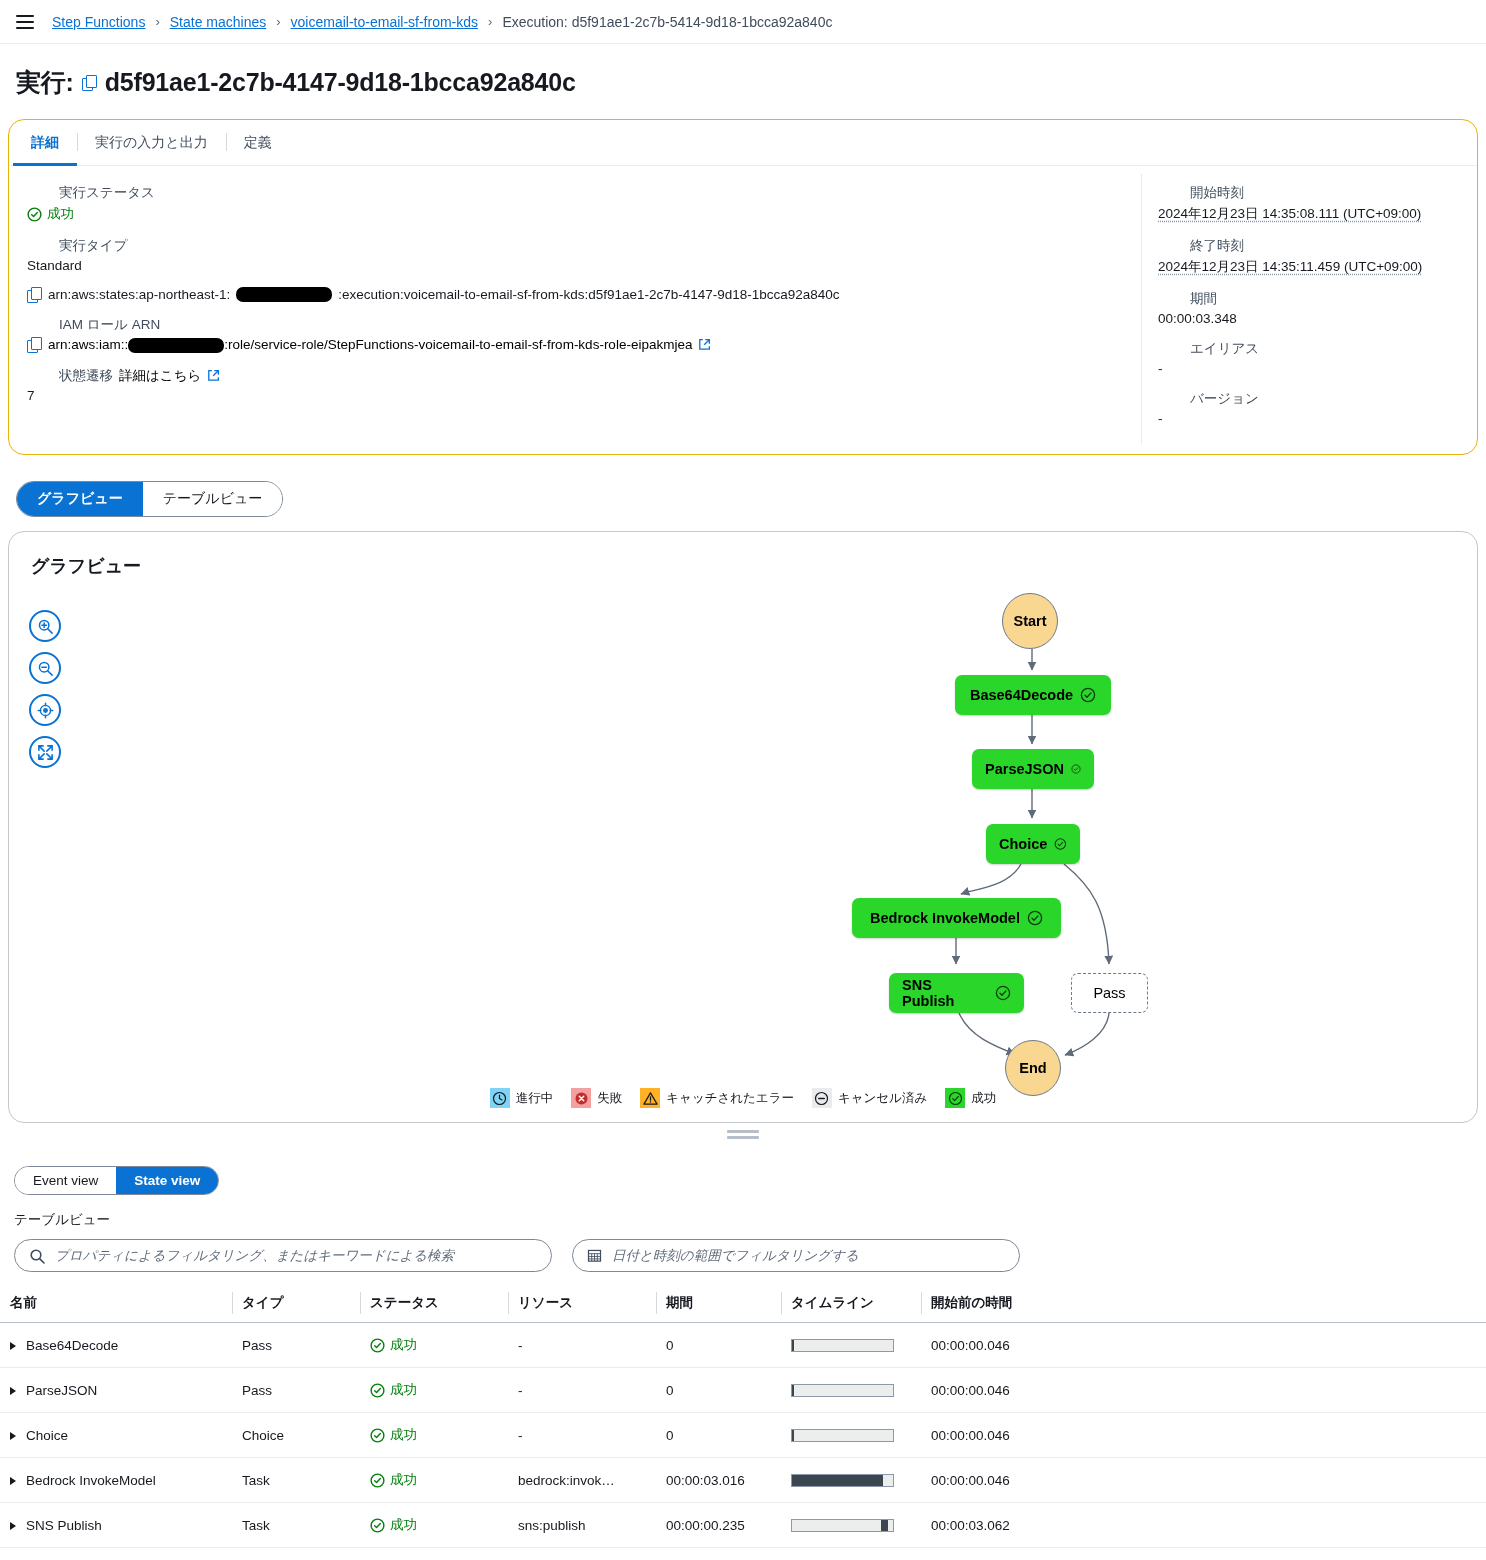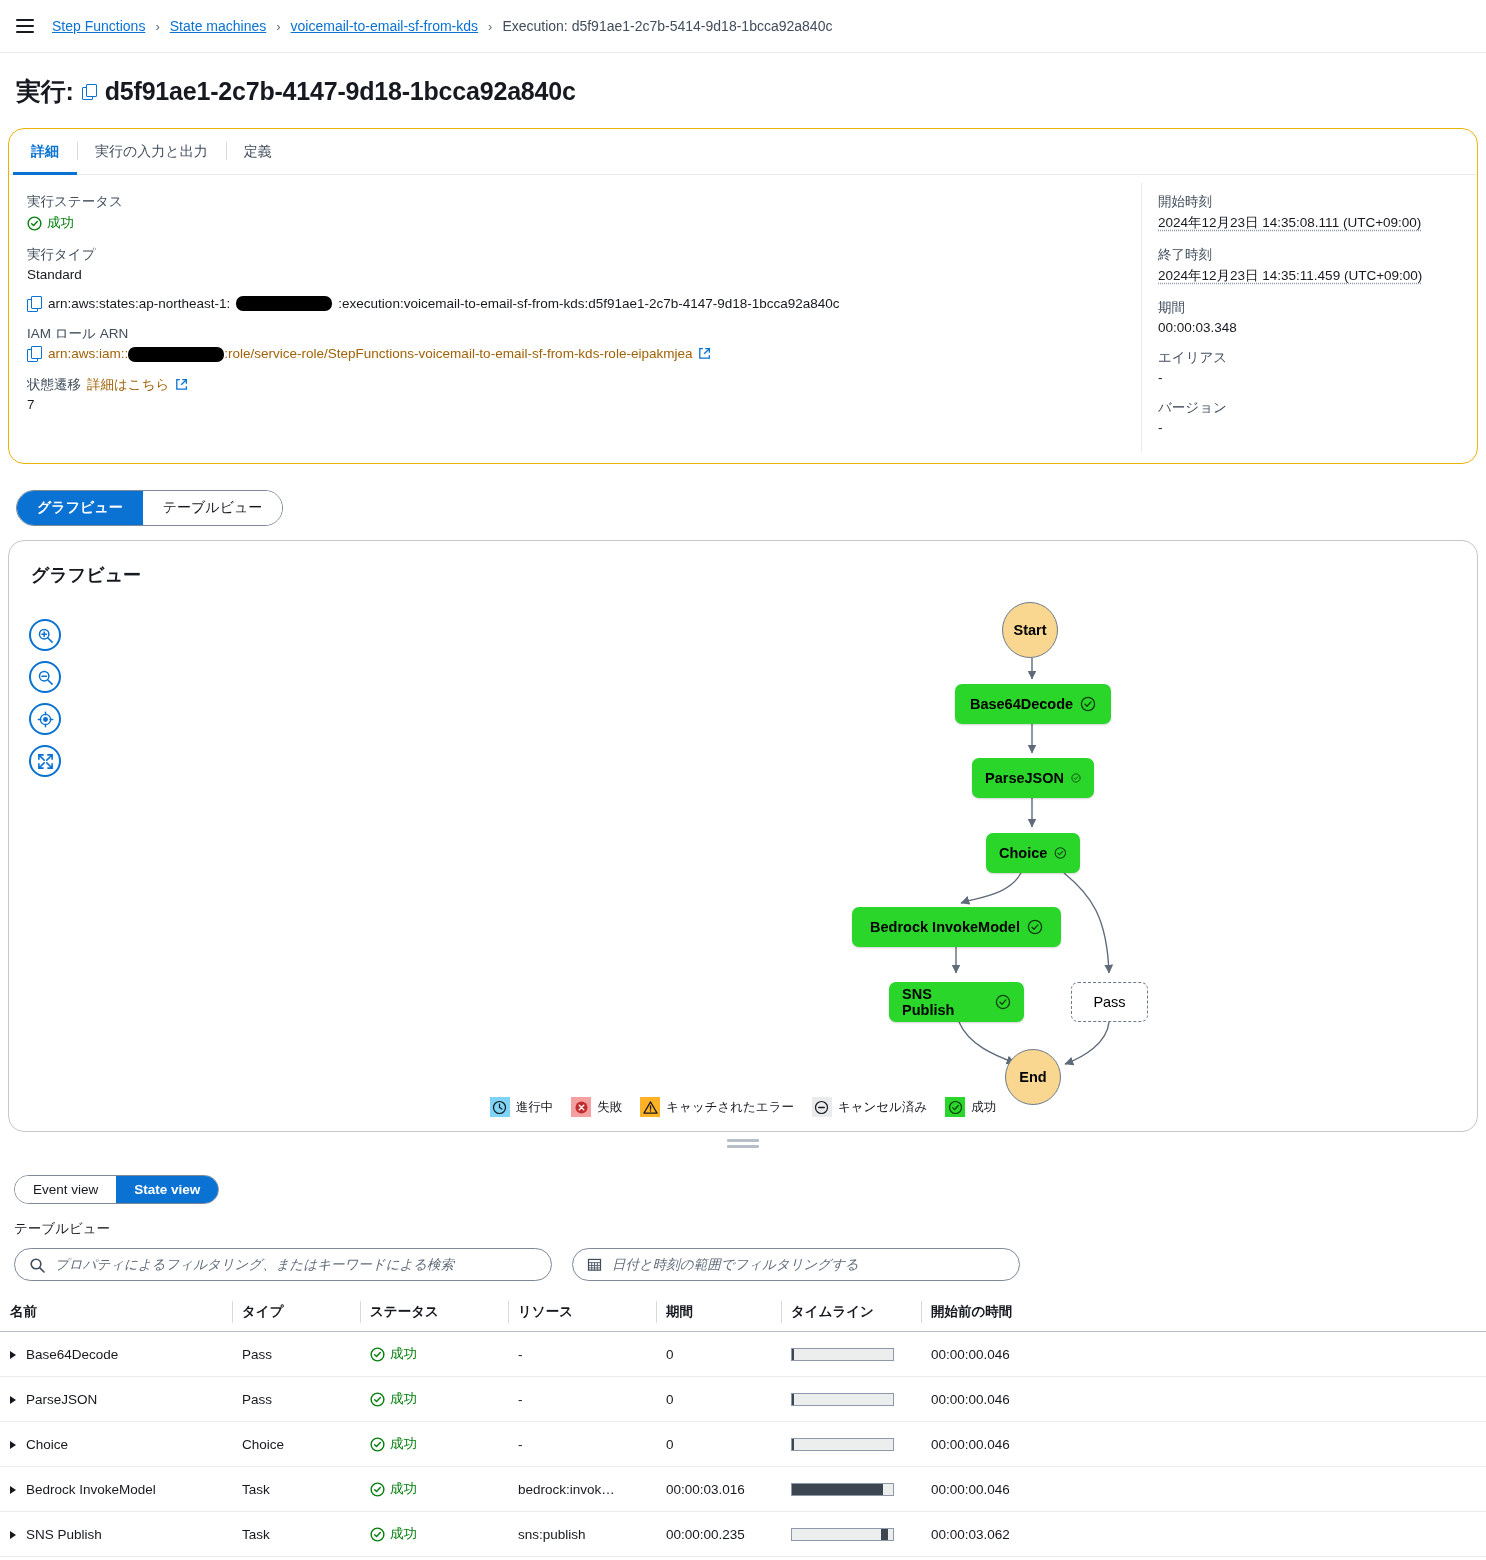--- a/index.html
+++ b/index.html
@@ -4,25 +4,25 @@
 <style>
   * { box-sizing: border-box; }
   html, body {
     margin: 0; padding: 0;
     width: 1486px;
     background: #ffffff;
     font-family: "Liberation Sans", sans-serif;
     color: #16191f;
     -webkit-font-smoothing: antialiased;
   }
-  a { color: #a16207; text-decoration: none; }
+  a { color: #000000; text-decoration: none; }
 
   
   .crumb-bar {
-    height: 53px;
+    height: 44px;
     display: flex; align-items: center;
     padding: 0 16px;
     border-bottom: 1px solid #e9ebed;
     gap: 10px;
     font-size: 14px;
   }
   .hamburger { width: 18px; height: 14px; display: flex; flex-direction: column;
     justify-content: space-between; margin-right: 8px; cursor: pointer; }
   .hamburger i { display: block; height: 2px; background: #16191f; border-radius: 1px; }
   .crumb-link { color: #0972d3; text-decoration: underline; font-size: 14px; }
@@ -61,21 +61,21 @@
   }
   .tab.active { color: #0972d3; font-weight: bold; border-bottom-color: #0972d3; }
 
   
   .detail-wrap { display: flex; padding: 8px 0 10px 0; }
   .detail-col { padding: 10px 18px 4px 18px; }
   .detail-col.left { flex: 1 1 auto; }
   .detail-col.right { flex: 0 0 336px; border-left: 1px solid #e9ebed; padding-left: 16px; }
   .field { margin-bottom: 14px; }
   .field-label { font-size: 13.5px; color: #414d5c; margin-bottom: 3px; display: flex;
-    align-items: center; gap: 6px; }
+    align-items: center; gap: 6px; margin-left: 32px; }
   .field-value { font-size: 13.5px; color: #16191f; display: flex; align-items: center; gap: 6px;
     white-space: nowrap; }
   .field-value.dotted { text-decoration: underline dotted #8d99a8; text-underline-offset: 3px; }
   .status-ok { color: #037f0c; display: flex; align-items: center; gap: 5px; font-size: 13.5px; }
 
   .svg-ico { display: inline-block; vertical-align: middle; }
   .redact { display: inline-block; background: #000; border-radius: 7px; height: 15px;
     vertical-align: middle; }
 
   

